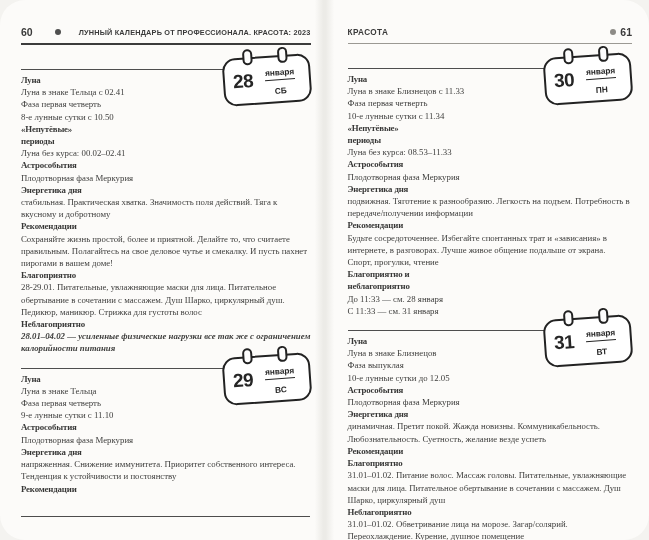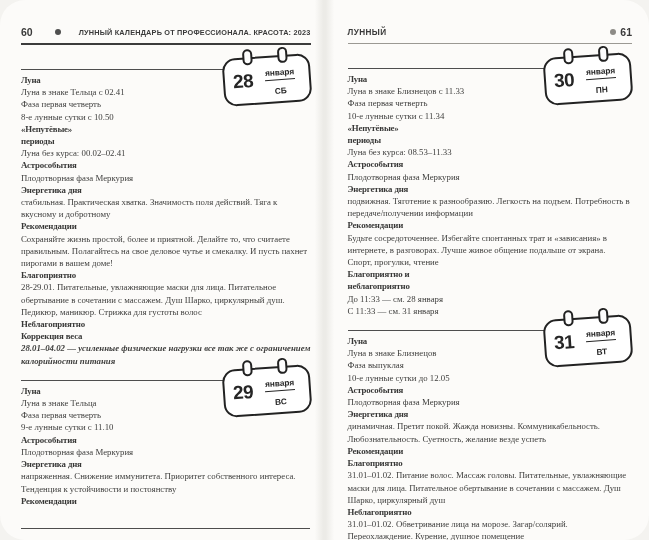--- a/index.html
+++ b/index.html
@@ -127,21 +127,20 @@
   <div class="row">
     <span class="row-label">Благоприятно</span>
     <span class="row-value">28-29.01. Питательные, увлажняющие маски для лица. Питательное обертывание в сочетании с массажем. Душ Шарко, циркулярный душ. Педикюр, маникюр. Стрижка для густоты волос</span>
   </div>
 
   <div class="row">
     <span class="row-label">Неблагоприятно</span>
   </div>
 
   <div class="row">
-    <span class="row-label">Коррекция веса</span>
     <span class="row-value emphasis">28.01–04.02 — усиленные физические нагрузки все так же с ограничением калорийности питания</span>
   </div>
 </div>
   </div>
 
   <div class="day-block">
     <div class="block-rule"></div>
     <div class="cal">
       <span class="cal-tab t1"></span>
       <span class="cal-tab t2"></span>
@@ -175,21 +174,21 @@
     <span class="row-label">Рекомендации</span>
   </div>
 </div>
   </div>
 </div>
     <div class="bottom-rule"></div>
   </section>
 
   <section class="page right">
     <header class="page-header">
-      <span class="htitle">ЛУННЫЙ</span>
+      <span class="htitle">КРАСОТА</span>
       <span class="hright">
         <span class="hdot"></span>
         <span class="pnum">61</span>
       </span>
     </header>
     <div class="day-blocks">
   <div class="day-block">
     <div class="block-rule"></div>
     <div class="cal">
       <span class="cal-tab t1"></span>

